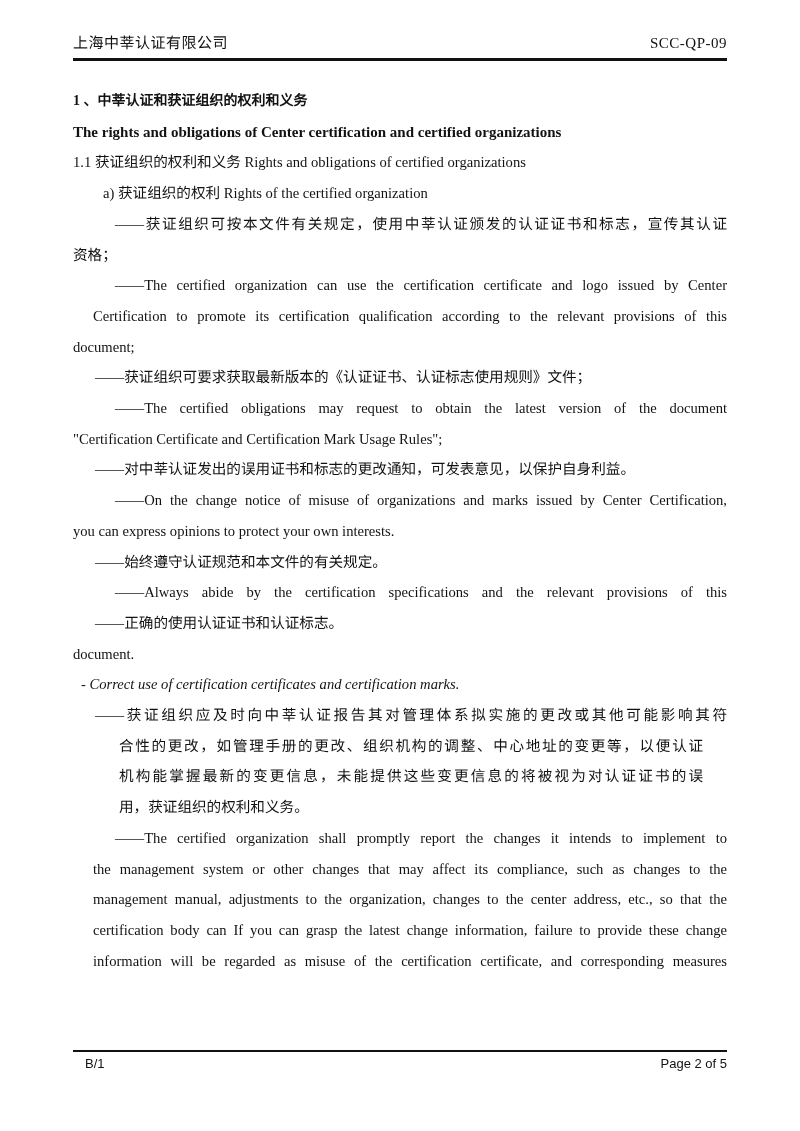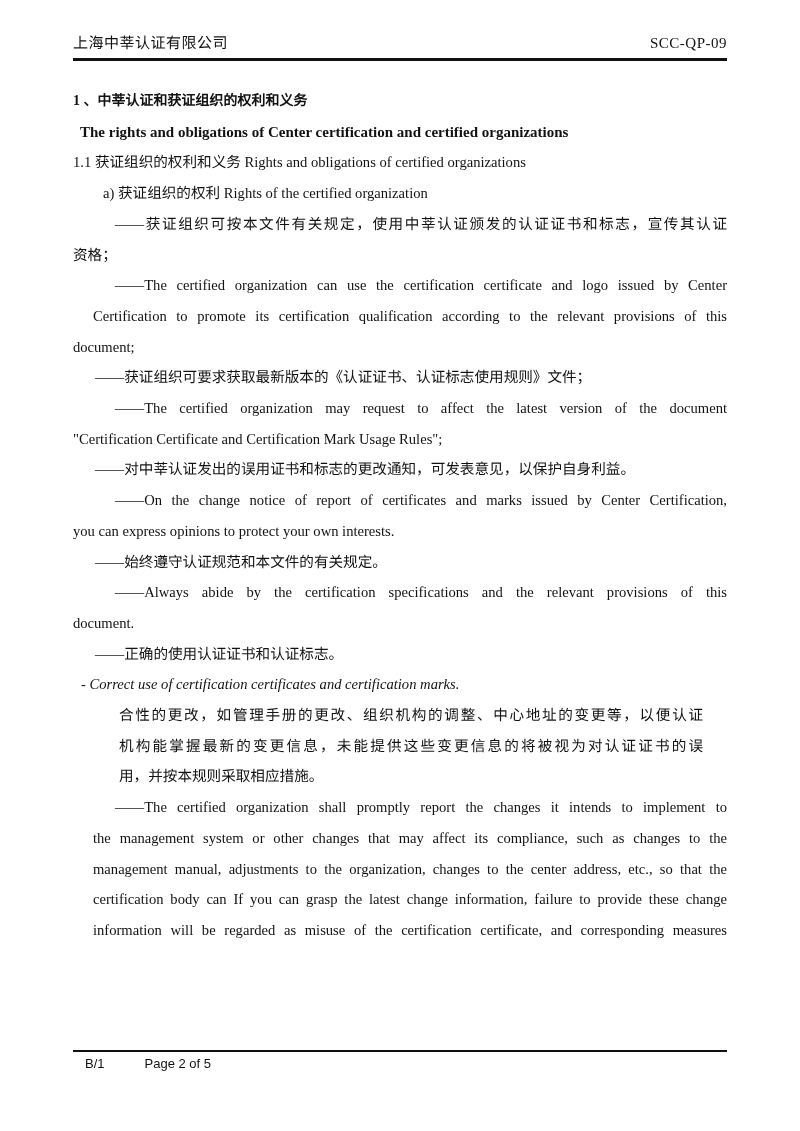--- a/index.html
+++ b/index.html
@@ -49,21 +49,20 @@
     white-space: normal;
     text-align: left;
   }
   .cn-title {
     font-weight: bold;
     font-size: 14px;
   }
   .en-title {
     font-weight: bold;
     font-size: 15px;
-    margin-left: 7px;
   }
   .j  { text-align: justify; text-align-last: justify; margin-left: 20px; }
   .i  { text-indent: 22px; }   
   .i2 { text-indent: 30px; }   
   .is { text-indent: 8px; font-style: italic; }    
   .h1 { margin-left: 46px; text-indent: -24px; }              
   .h2 { margin-left: 46px; margin-right: 24px; font-family: Liberation Serif, serif; }              
   .h3 { margin-left: 46px; }                                  
   
   .ftr {
@@ -71,21 +70,21 @@
     left: 73px;
     right: 73px;
     top: 1050px;
   }
   .ftr-rule {
     height: 0;
     border-top: 2.5px solid #111;
   }
   .ftr-row {
     display: flex;
-    justify-content: flex-start;
+    justify-content: space-between;
     font-family: "Liberation Sans", "DejaVu Sans", sans-serif;
     font-size: 13px;
     line-height: 19px;
     margin-top: 2px;
     gap: 40px;
   }
   .ftr-rev { padding-left: 12px; }
 </style>
 </head>
 <body>
@@ -102,33 +101,34 @@
   <div class="ln cn-title">1 、中莘认证和获证组织的权利和义务</div>
   <div class="ln en-title">The rights and obligations of Center certification and certified organizations</div>
   <div class="ln">1.1 获证组织的权利和义务 Rights and obligations of certified organizations</div>
   <div class="ln i2">a) 获证组织的权利 Rights of the certified organization</div>
   <div class="ln i j">——获证组织可按本文件有关规定，使用中莘认证颁发的认证证书和标志，宣传其认证</div>
   <div class="ln">资格；</div>
   <div class="ln i j">——The certified organization can use the certification certificate and logo issued by Center</div>
   <div class="ln j">Certification to promote its certification qualification according to the relevant provisions of this</div>
   <div class="ln">document;</div>
   <div class="ln i">——获证组织可要求获取最新版本的《认证证书、认证标志使用规则》文件；</div>
-  <div class="ln i j">——The certified organization may request to affect the latest version of the document</div>
+  <div class="ln i j">——The certified obligations may request to obtain the latest version of the document</div>
   <div class="ln">"Certification Certificate and Certification Mark Usage Rules";</div>
   <div class="ln i">——对中莘认证发出的误用证书和标志的更改通知，可发表意见，以保护自身利益。</div>
-  <div class="ln i j">——On the change notice of report of certificates and marks issued by Center Certification,</div>
+  <div class="ln i j">——On the change notice of misuse of organizations and marks issued by Center Certification,</div>
   <div class="ln">you can express opinions to protect your own interests.</div>
   <div class="ln i">——始终遵守认证规范和本文件的有关规定。</div>
   <div class="ln i j">——Always abide by the certification specifications and the relevant provisions of this</div>
+  <div class="ln i">——正确的使用认证证书和认证标志。</div>
   <div class="ln">document.</div>
-  <div class="ln i">——正确的使用认证证书和认证标志。</div>
   <div class="ln is">- Correct use of certification certificates and certification marks.</div>
+  <div class="ln h1 j">——获证组织应及时向中莘认证报告其对管理体系拟实施的更改或其他可能影响其符</div>
   <div class="ln h2 j">合性的更改，如管理手册的更改、组织机构的调整、中心地址的变更等，以便认证</div>
   <div class="ln h2 j">机构能掌握最新的变更信息，未能提供这些变更信息的将被视为对认证证书的误</div>
-  <div class="ln h3">用，并按本规则采取相应措施。</div>
+  <div class="ln h3">用，获证组织的权利和义务。</div>
   <div class="ln i j">——The certified organization shall promptly report the changes it intends to implement to</div>
   <div class="ln j">the management system or other changes that may affect its compliance, such as changes to the</div>
   <div class="ln j">management manual, adjustments to the organization, changes to the center address, etc., so that the</div>
   <div class="ln j">certification body can If you can grasp the latest change information, failure to provide these change</div>
   <div class="ln j">information will be regarded as misuse of the certification certificate, and corresponding measures</div>
 </div>
 
 <div class="ftr">
   <div class="ftr-rule"></div>
   <div class="ftr-row">

